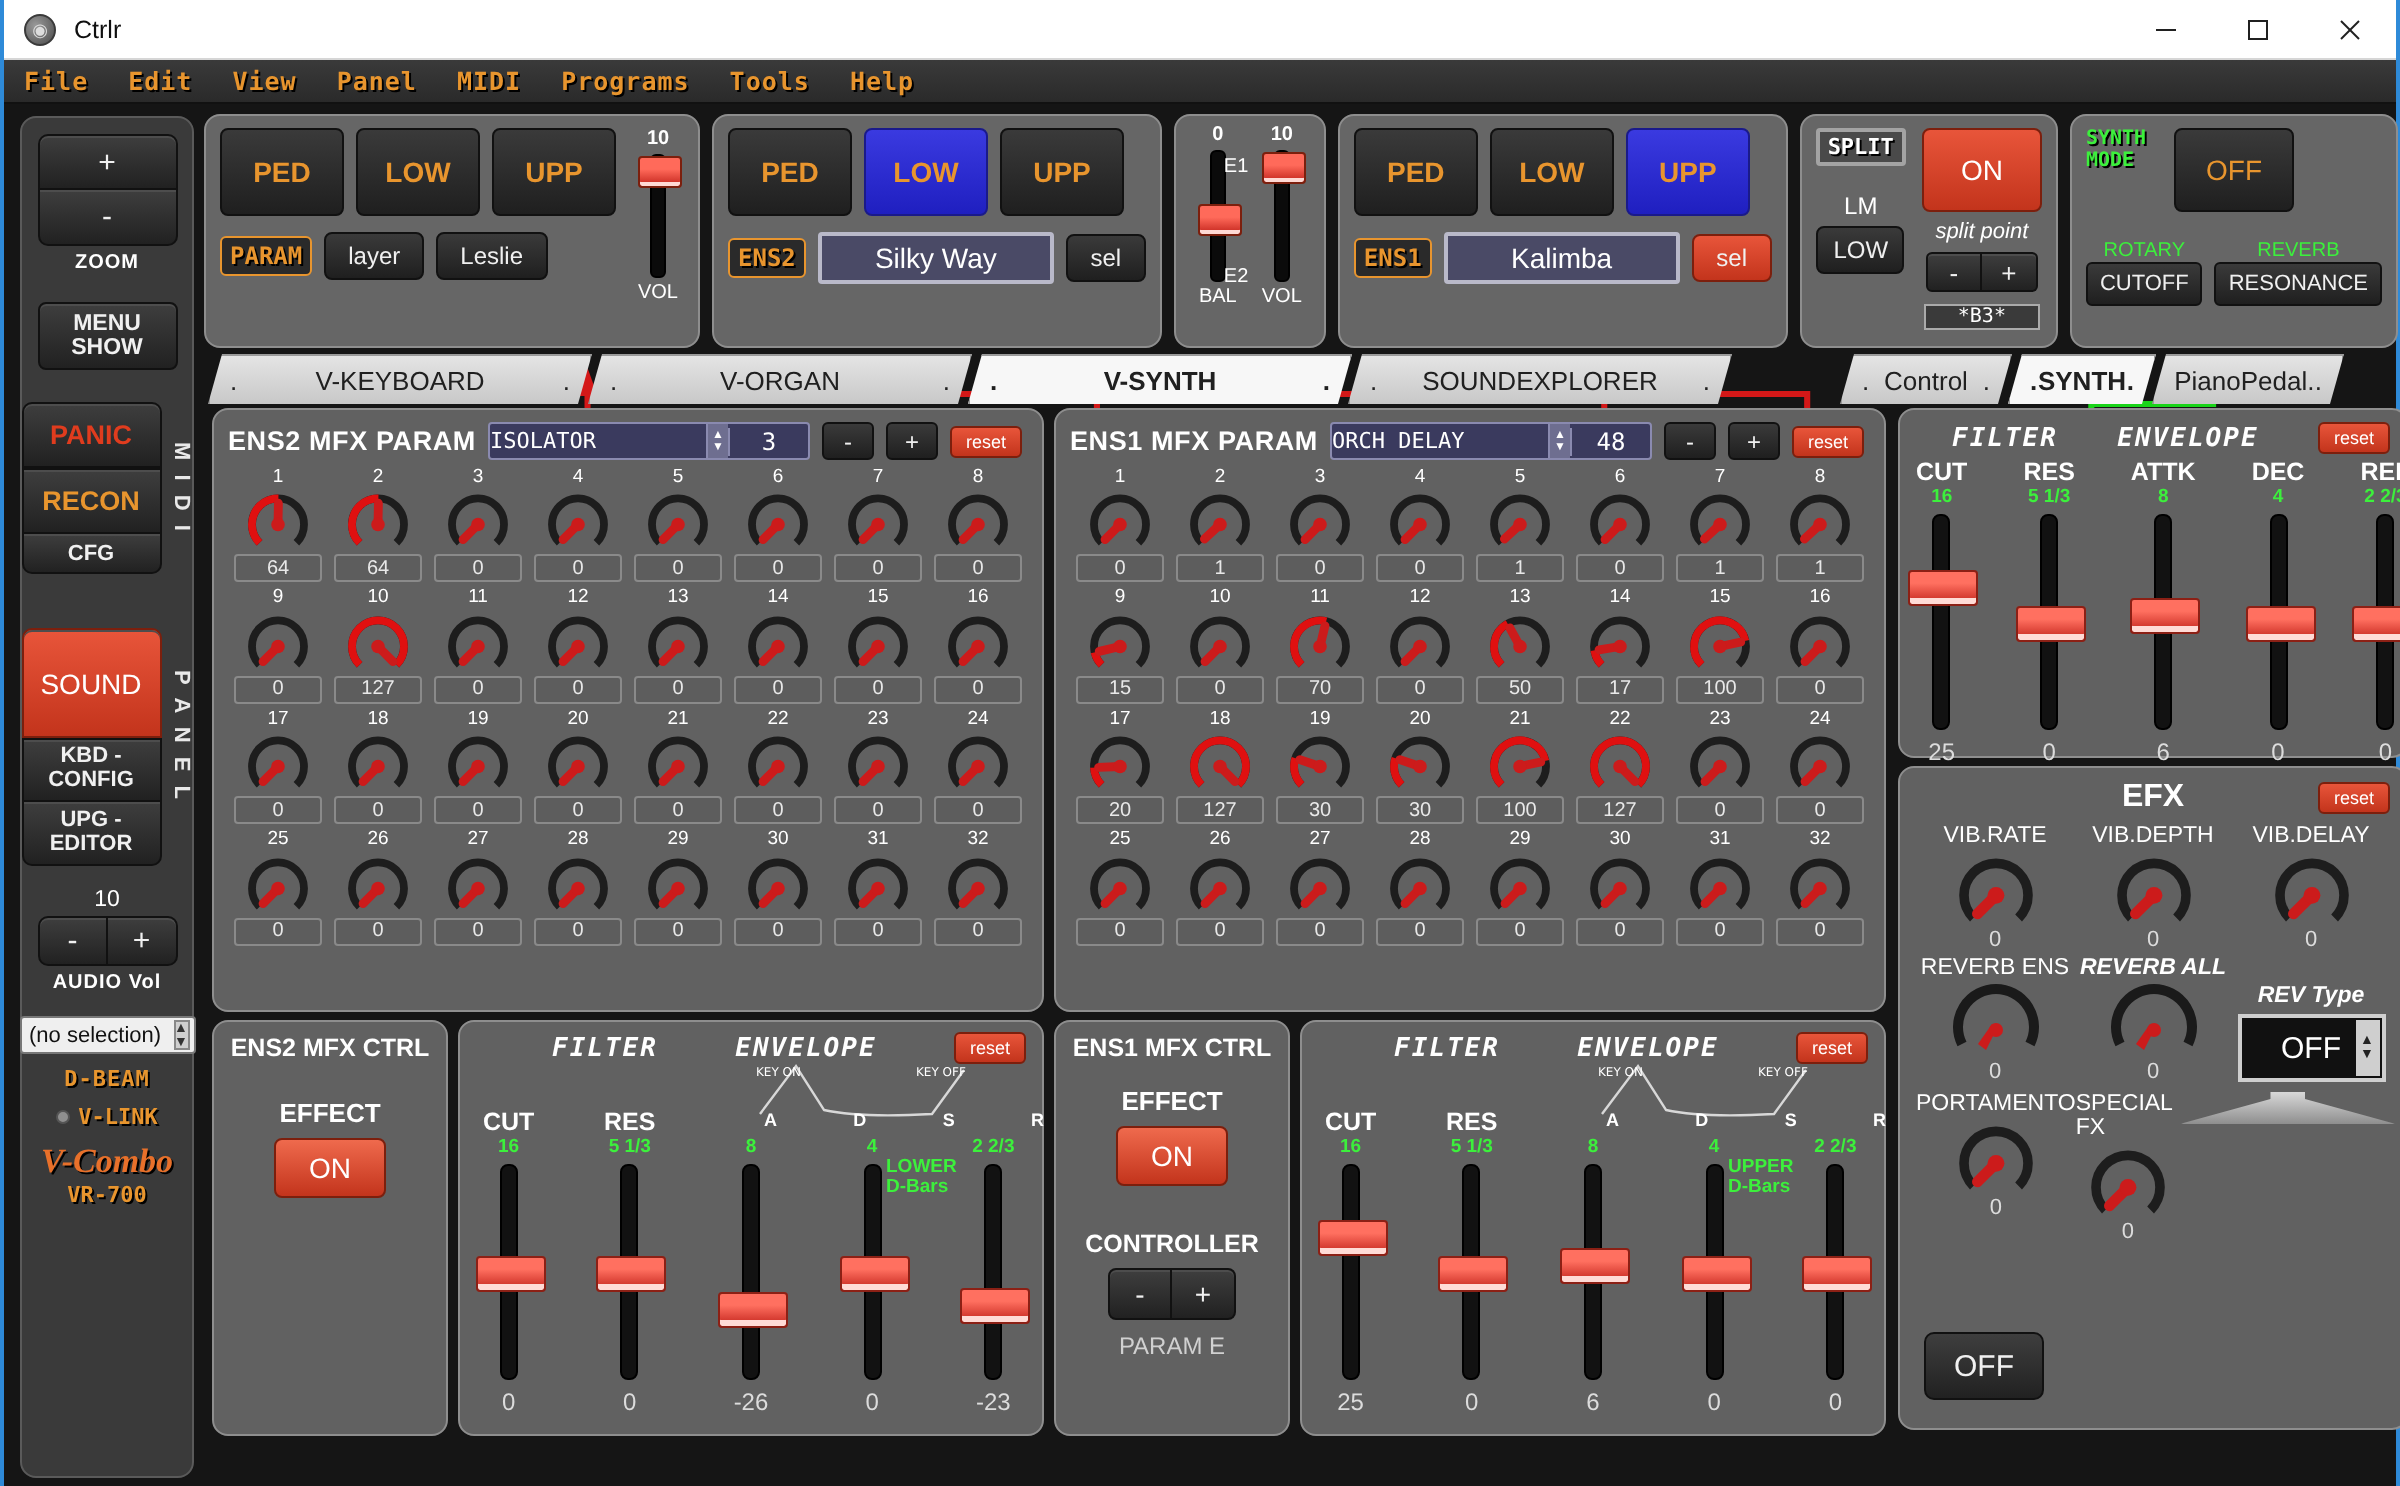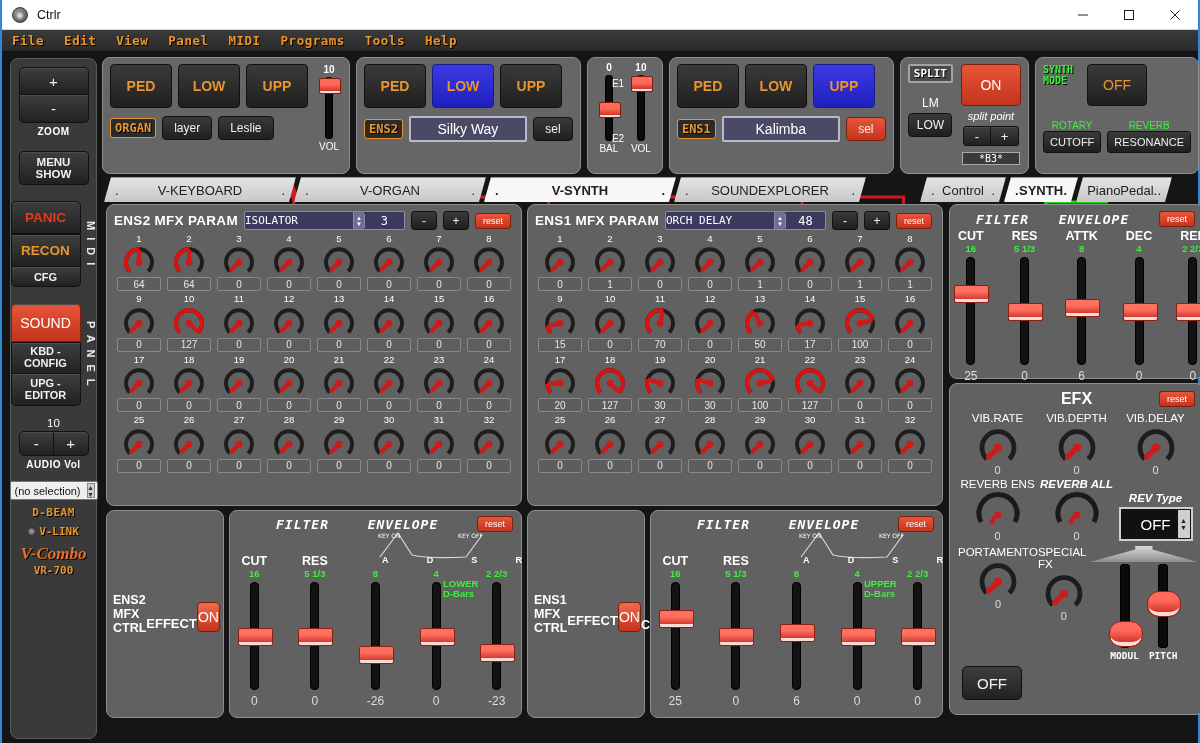--- a/index.html
+++ b/index.html
@@ -56,21 +56,21 @@
   .midi-col .dkbtn.cfg { height:20px; font-size:11px; border-radius:0 0 5px 5px;
                          border-top:none; }
   .vlabel { writing-mode:vertical-rl; font-size:11px; color:#e9e9e9;
             font-weight:bold; letter-spacing:2px; text-align:center;
             display:flex; align-items:center; justify-content:center; }
   .panel-row { display:flex; margin-top:16px; gap:4px; }
   .panel-col { display:flex; flex-direction:column; width:70px; }
   .redbtn { background:linear-gradient(#e8553a,#c3341c); border:1px solid #7c1f0d;
             color:#fff; }
   .panel-col .dkbtn { border-radius:0; }
-  .panel-col .sound { height:39px; font-size:14px; border-radius:5px 5px 0 0; }
+  .panel-col .sound { height:55px; font-size:14px; border-radius:5px 5px 0 0;margin-top:11px; }
   .panel-col .kbd { height:32px; font-size:11px; font-weight:bold;
                     flex-direction:column; line-height:1.05; }
   .panel-col .upg { height:32px; font-size:11px; font-weight:bold;
                     flex-direction:column; line-height:1.05;
                     border-radius:0 0 5px 5px; border-top:none; }
   .volnum { color:#fff; font-size:11.5px; margin-top:11px; }
   .volrow { display:flex; width:70px; margin-top:2px; }
   .volrow .dkbtn { flex:1; height:25px; font-size:15px; }
   .volrow .dkbtn:first-child { border-radius:5px 0 0 5px; }
   .volrow .dkbtn:last-child { border-radius:0 5px 5px 0; border-left:none; }
@@ -215,21 +215,21 @@
               row-gap:2px; margin-top:3px; }
   .kcell { display:flex; flex-direction:column; align-items:center; }
   .knum { font-size:9.5px; color:#fff; line-height:1.2; }
   .knob { width:44px; height:32px; position:relative; }
   .kval { width:44px; height:14px; border:1px solid #8a8a8a; border-radius:2px;
           font-size:10px; color:#e8e8e8; display:flex; align-items:center;
           justify-content:center; background:#5d5d5d; margin-top:1px; }
   
   .ctrl-row { display:flex; gap:5px; }
   .ctrl-l { width:118px; height:208px; padding:6px; display:flex;
-            flex-direction:row; align-items:center; }
+            flex-direction:column; align-items:center; }
   .ctrl-r { width:293px; height:208px; padding:5px 8px; position:relative; }
   .ctrl-title { font-size:12.5px; font-weight:bold; color:#fff; }
   .effect-lab { font-size:13px; font-weight:bold; color:#fff; margin-top:18px; }
   .effect-on { width:56px; height:30px; border-radius:4px; margin-top:5px;
                font-size:14px; color:#fff; display:flex; align-items:center;
                justify-content:center;
                background:linear-gradient(#ef6a4d,#c3341c);
                border:1px solid #7c1f0d; cursor:pointer; }
   .ctrlr-lab { font-size:12.5px; font-weight:bold; color:#fff; margin-top:22px; }
   .ctrlr-row { display:flex; margin-top:5px; }
@@ -396,21 +396,21 @@
 
         <div class="grp">
           <div style="display:flex; gap:8px;">
             <div>
               <div class="prt-row">
                 <div class="prt">PED</div>
                 <div class="prt">LOW</div>
                 <div class="prt">UPP</div>
               </div>
               <div class="row2">
-                <div class="tagbox">ORGAN</div>
+                <div class="tagbox">PARAM</div>
                 <div class="smbtn">layer</div>
                 <div class="smbtn">Leslie</div>
               </div>
             </div>
             <div class="vslide">
               <div class="tick">10</div>
               <div class="vtrack">
                 <div class="vthumb" style="top:0px;"></div>
               </div>
               <div class="vcap">VOL</div>
@@ -1531,34 +1531,20 @@
     <path d="M 14.7 33.0 A 16 16 0 1 1 37.3 33.0" fill="none" stroke="#1d1d1d" stroke-width="4.8"></path>
 
     <line x1="26" y1="21.659999999999997" x2="16.7" y2="30.9" stroke="#cc1b1b" stroke-width="5.4" stroke-linecap="round"></line>
     <circle cx="26" cy="21.659999999999997" r="4.2" fill="#cc1b1b"></circle>
   </svg></div>
                     <div class="eval">0</div>
                   </div>
                 </div>
               <div style="width:112px; display:flex; flex-direction:column; align-items:center;">
                 <div class="bender"></div>
-                <div class="wheels">
-                  <div class="wheel">
-                    <div class="wtrack">
-                      <div class="wthumb" style="top:56px;"></div>
-                    </div>
-                    <div class="wlab">MODUL</div>
-                  </div>
-                  <div class="wheel">
-                    <div class="wtrack">
-                      <div class="wthumb" style="top:26px;"></div>
-                    </div>
-                    <div class="wlab">PITCH</div>
-                  </div>
-                </div>
               </div>
             </div>
             <div class="offbig" style="position:absolute; left:12px; bottom:14px;">OFF</div>
           </div>
         </div>
       </div>
     </div>
   </div>
 </div>
 

